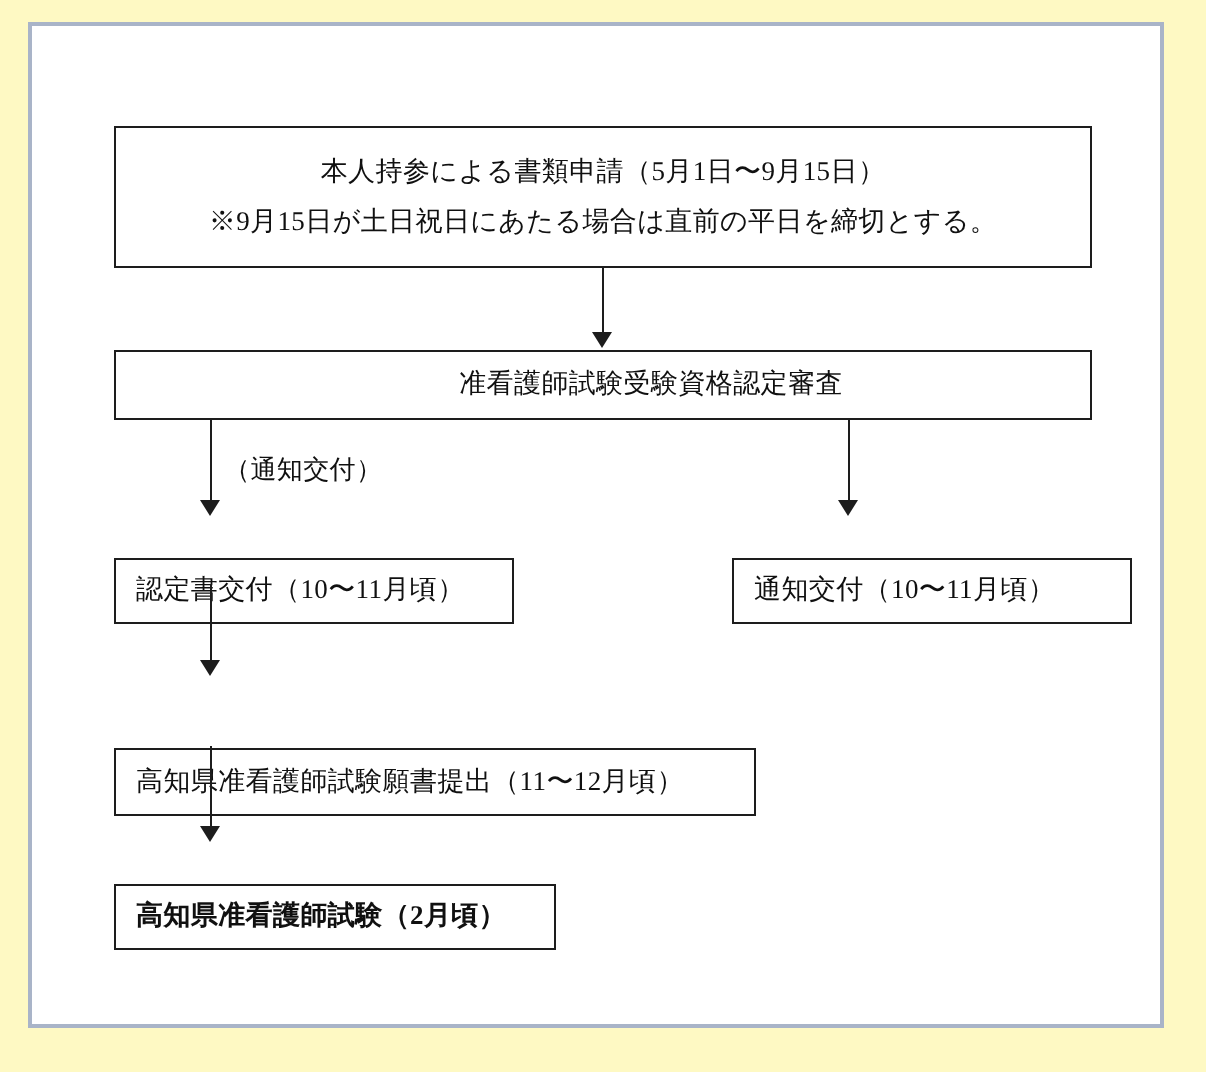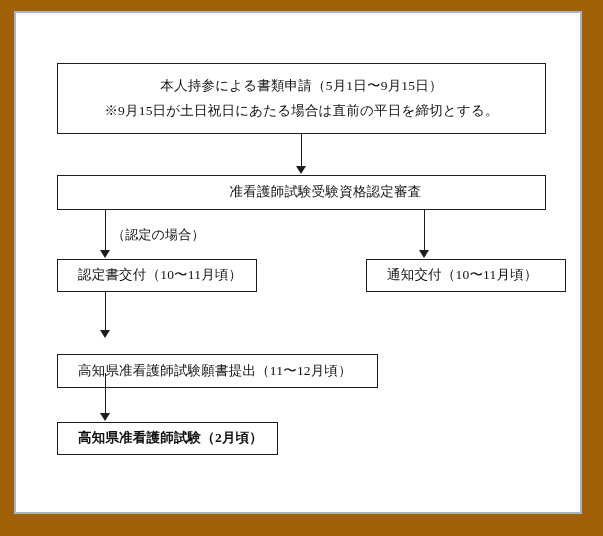--- a/index.html
+++ b/index.html
@@ -11,21 +11,21 @@
     width: 603px;
     height: 536px;
     font-family: "Liberation Serif", "DejaVu Serif", serif;
     overflow: hidden;
   }
 
   #page {
     position: relative;
     width: 603px;
     height: 536px;
-    background: #a16207;
+    background: #fef9c3;
   }
 
   
   #outer-frame {
     position: absolute;
     left: 14px;
     top: 11px;
     width: 568px;
     height: 503px;
     border: 2px solid #a9b4c8;
@@ -47,21 +47,22 @@
     font-size: 13.5px;
     line-height: 1.85;
     letter-spacing: 0.2px;
     white-space: nowrap;
   }
   .node .line {
     display: block;
   }
   .node.left-text {
     align-items: flex-start;
-    padding-left: 20px;
+    padding-left: 10px;
+    margin-top: 20px;
   }
 
   
   #node-application   { left: 57px;  top: 63px;  width: 489px; height: 71px; }
   #node-screening     { left: 57px;  top: 175px; width: 489px; height: 35px; padding-left: 48px; }
   #node-certificate   { left: 57px;  top: 259px; width: 200px; height: 33px; }
   #node-notice        { left: 366px; top: 259px; width: 200px; height: 33px; }
   #node-submission    { left: 57px;  top: 354px; width: 321px; height: 34px; }
   #node-exam          { left: 57px;  top: 422px; width: 221px; height: 33px; font-weight: bold; }
 
@@ -121,21 +122,21 @@
 
   <div class="shaft" id="shaft-a"></div>
   <div class="head" id="head-a"></div>
 
   <div class="node" id="node-screening">
     <span class="line">准看護師試験受験資格認定審査</span>
   </div>
 
   <div class="shaft" id="shaft-b"></div>
   <div class="head" id="head-b"></div>
-  <div class="branch-label" id="label-approved">（認定の場合）</div>
+  <div class="branch-label" id="label-approved">（通知交付）</div>
 
   <div class="shaft" id="shaft-c"></div>
   <div class="head" id="head-c"></div>
 
   <div class="node left-text" id="node-certificate">
     <span class="line">認定書交付（10〜11月頃）</span>
   </div>
 
   <div class="node left-text" id="node-notice">
     <span class="line">通知交付（10〜11月頃）</span>

